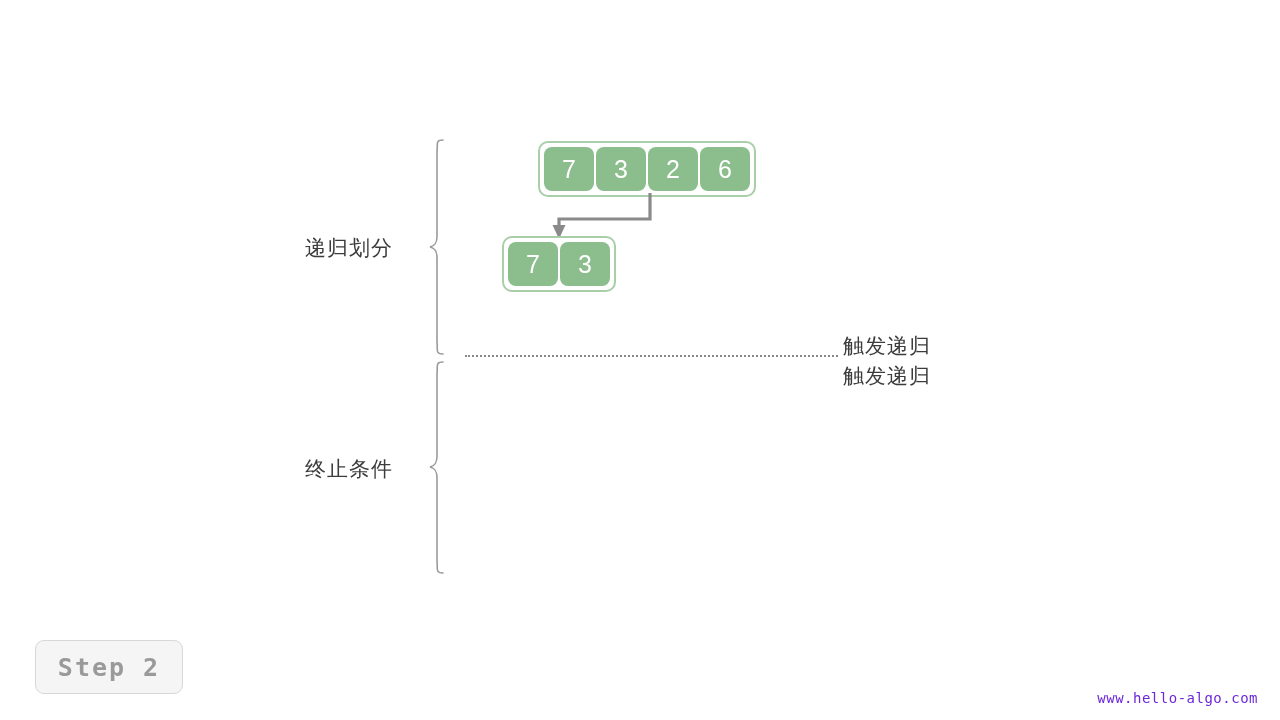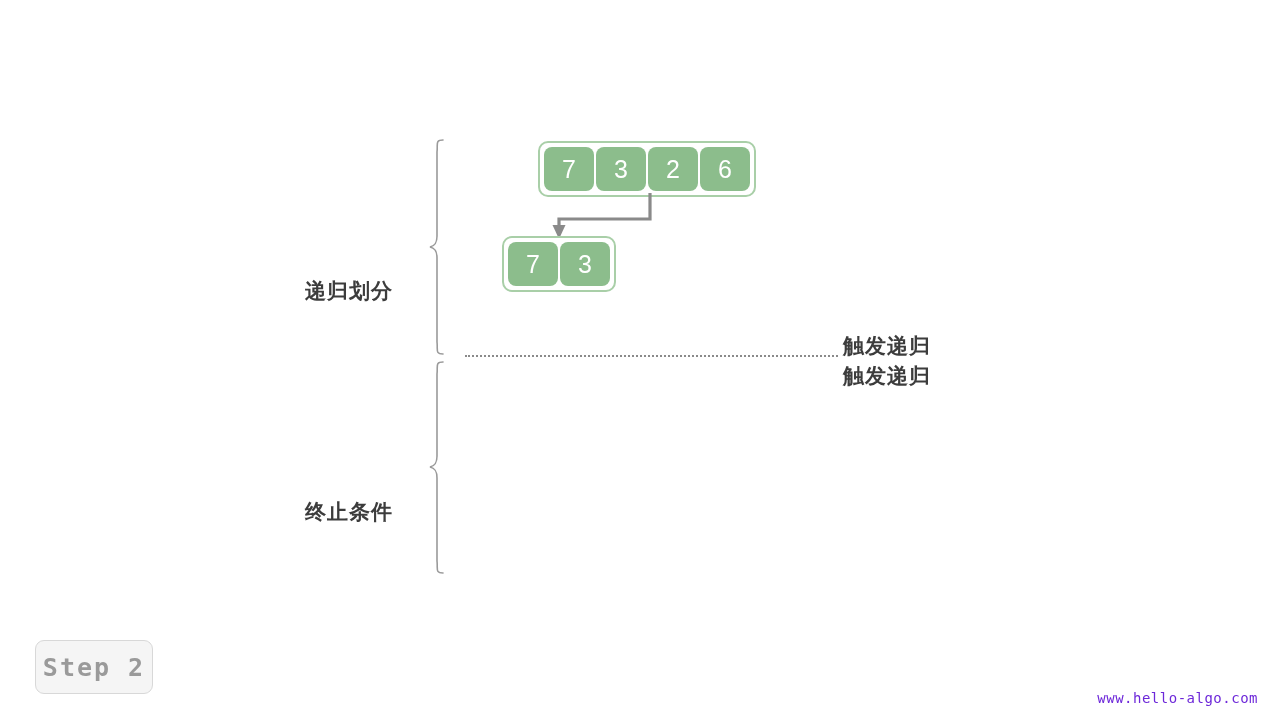--- a/index.html
+++ b/index.html
@@ -16,25 +16,24 @@
   }
   .canvas {
     position: absolute;
     inset: 0;
   }
 
   
   .section-label {
     position: absolute;
     font-size: 21px;
-    font-weight: bold;
+    font-weight: normal;
     color: #3c3c3c;
     letter-spacing: 1px;
     white-space: nowrap;
-    margin-top: 43px;
   }
   #label-divide { left: 305px; top: 234px; }
   #label-merge  { left: 305px; top: 455px; }
 
   
   .brace-svg {
     position: absolute;
     overflow: visible;
   }
   #brace-divide { left: 428px; top: 138px; }
@@ -84,33 +83,33 @@
     height: 0;
     border-top: 2px dotted #8a8a8a;
   }
 
   
   #annotation-terminate {
     position: absolute;
     left: 843px;
     top: 331px;
     font-size: 21px;
-    font-weight: bold;
+    font-weight: normal;
     color: #3c3c3c;
     line-height: 1.42;
     letter-spacing: 1px;
     white-space: nowrap;
   }
 
   
   #step-badge {
     position: absolute;
     left: 35px;
     top: 640px;
-    width: 118px;
+    width: 148px;
     height: 54px;
     box-sizing: border-box;
     background: #f5f5f5;
     border: 1px solid #d8d8d8;
     border-radius: 9px;
     display: flex;
     align-items: center;
     justify-content: center;
     font-family: "DejaVu Sans Mono", "Liberation Mono", monospace;
     font-size: 25px;

